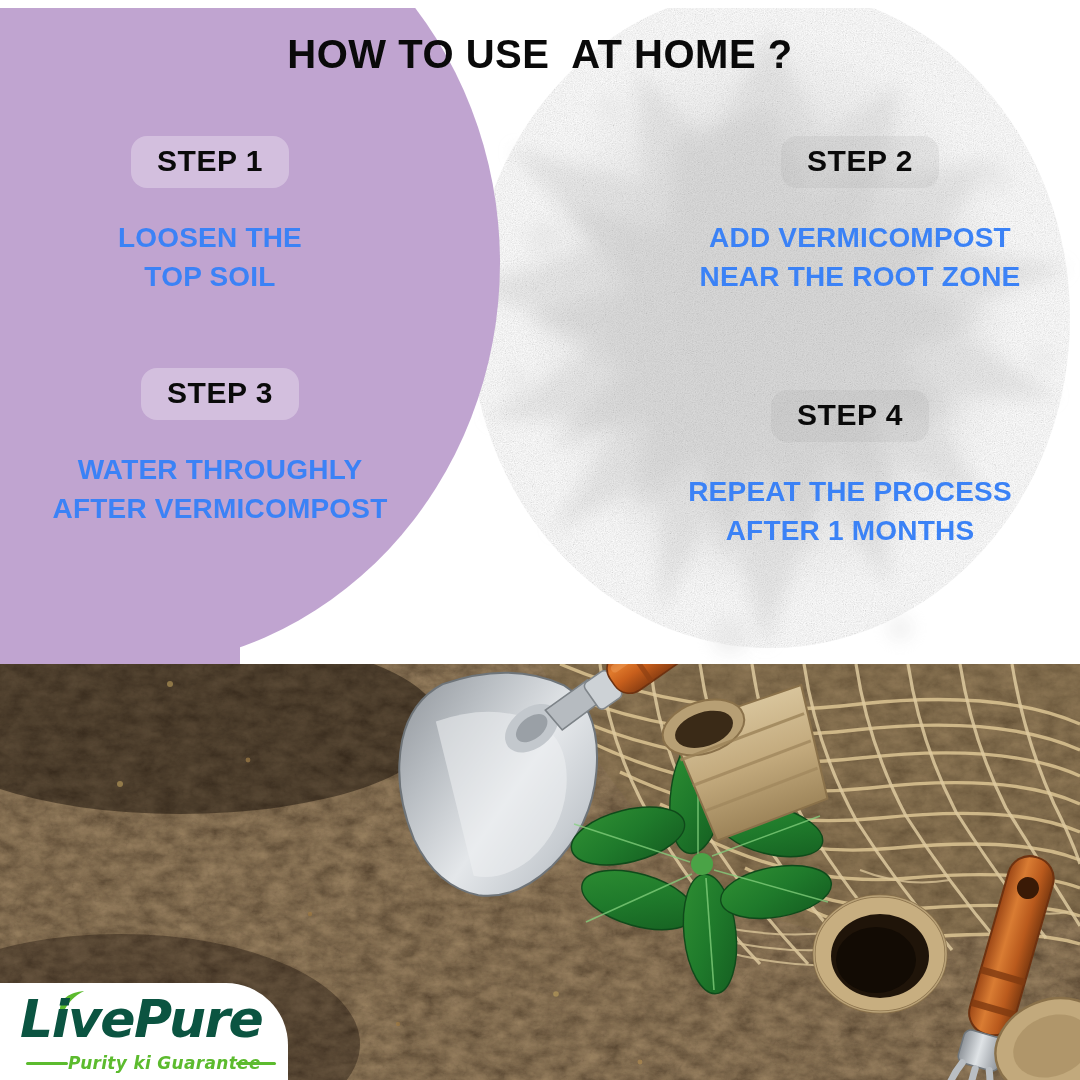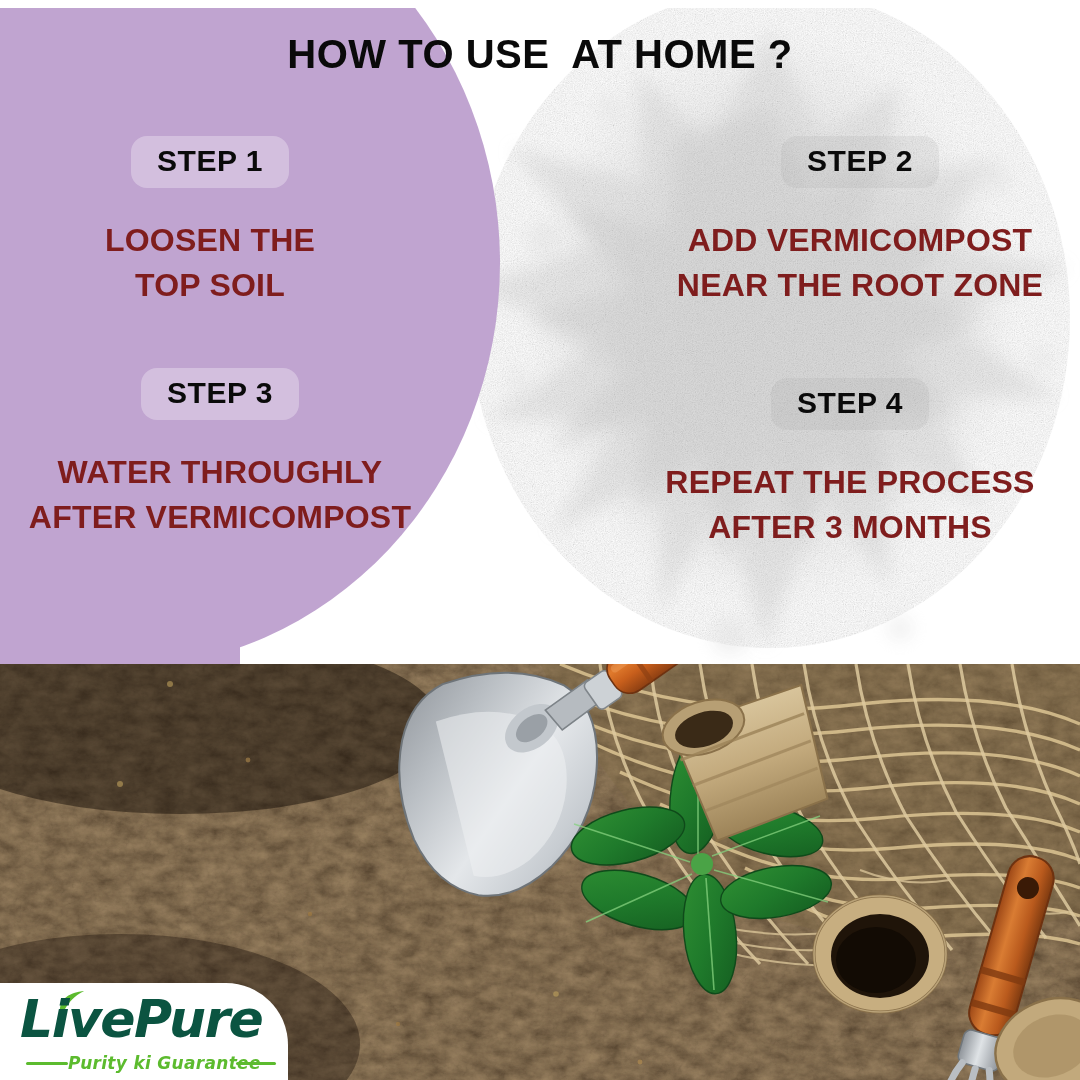--- a/index.html
+++ b/index.html
@@ -68,32 +68,32 @@
     font-weight:bold;
     letter-spacing:.5px;
     color:#0a0a0a;
     line-height:1.05;
   }
   .badge.purple { background:rgba(255,255,255,.30); }
   .badge.gray   { background:rgba(150,150,150,.13);text-align:center; }
 
   .desc {
     margin-top:30px;
-    font-size:32px;
+    font-size:28px;
     font-weight:bold;
     line-height:1.42;
     letter-spacing:.2px;
-    color:#7f1d1d;
+    color:#3b82f6;
     white-space:pre-line;
   }
 
   #step1 { left:30px;  top:128px; width:360px; }
   #step2 { left:660px; top:128px; width:400px; }
   #step3 { left:20px;  top:360px; width:400px; }
-  #step4 { left:650px; top:370px; width:400px; }
+  #step4 { left:650px; top:382px; width:400px; }
 
   
   .photo {
     position:absolute;
     left:0; top:656px;
     width:1080px; height:424px;
     overflow:hidden;
     background:#2a1b10;
     z-index:7;
   }
@@ -216,21 +216,21 @@
 
   <div class="step" id="step3">
     <div class="badge purple">STEP 3</div>
     <div class="desc">WATER THROUGHLY
 AFTER VERMICOMPOST</div>
   </div>
 
   <div class="step" id="step4">
     <div class="badge gray">STEP 4</div>
     <div class="desc">REPEAT THE PROCESS
-AFTER 3 MONTHS</div>
+AFTER 1 MONTHS</div>
   </div>
 
   <div class="photo">
     <svg width="1080" height="424" viewBox="0 0 1080 424">
       <defs>
         <filter id="soilNoise">
           <feTurbulence type="fractalNoise" baseFrequency="0.045 0.08" numOctaves="5" seed="3" result="t"></feTurbulence>
           <feColorMatrix in="t" type="matrix" values="0.55 0 0 0 0.13
                     0.40 0 0 0 0.08
                     0.22 0 0 0 0.04

